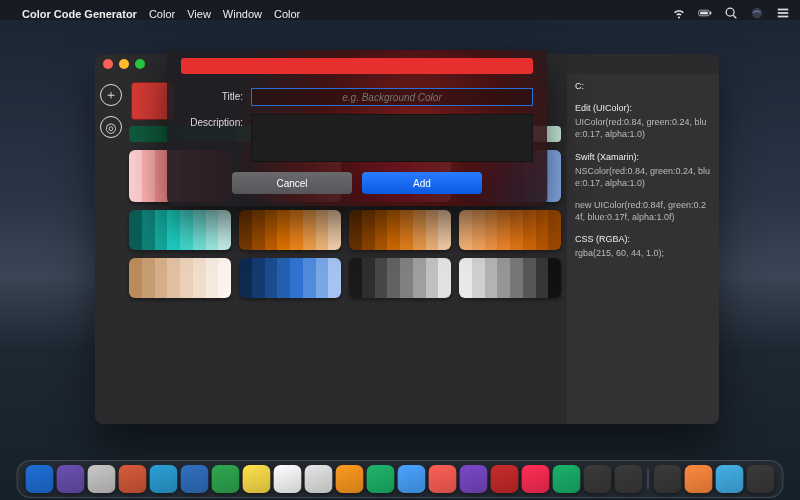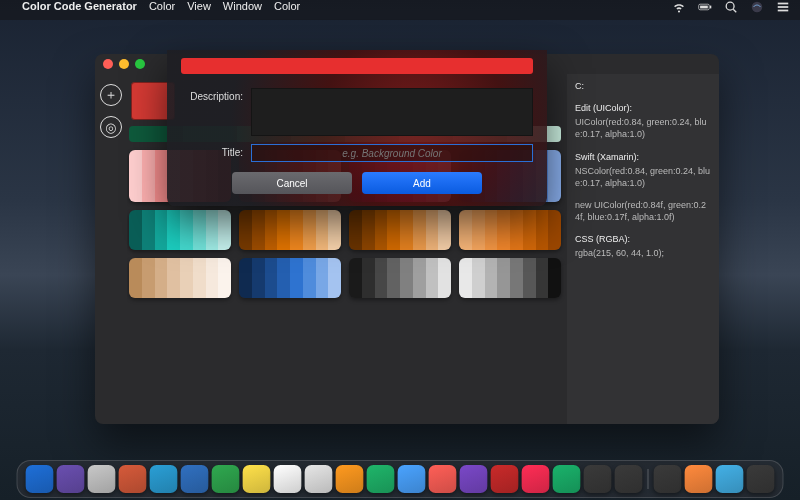--- a/index.html
+++ b/index.html
@@ -1,21 +1,21 @@
 <!DOCTYPE html>
 <html><head>
 <meta charset="utf-8">
 <style>
 * { margin: 0; padding: 0; box-sizing: border-box; font-family: -apple-system, "Helvetica Neue", Arial, sans-serif; }
 
 body { width: 800px; height: 500px; overflow: hidden; position: relative;
   background: linear-gradient(180deg, #1a2332 0%, #2a3545 40%, #3a4555 55%, #1e2833 70%, #162028 100%); }
 
 
-.menubar { height: 20px; background: rgba(20,20,22,.55); display: flex; align-items: flex-start;
+.menubar { height: 20px; background: rgba(20,20,22,.55); display: flex; align-items: flex-end;
   color: #eee; font-size: 11px; padding: 0 10px; justify-content: space-between; }
 .menu-left, .menu-right { display: flex; align-items: center; gap: 12px; }
 .menu-left .app { font-weight: 600; }
 .menu-right span { display: inline-flex; align-items: center; }
 .menu-right svg { width: 14px; height: 14px; fill: #ddd; }
 
 
 .window { position: absolute; left: 95px; top: 54px; width: 624px; height: 370px;
   background: #2b2b2d; border-radius: 8px; box-shadow: 0 20px 40px rgba(0,0,0,.5); }
 .titlebar { height: 20px; display: flex; align-items: center; padding-left: 8px; gap: 6px; }
@@ -292,26 +292,26 @@
         <div class="grp">
           <div class="lbl">CSS (RGBA):</div>
           <div class="val">rgba(215, 60, 44, 1.0);</div>
         </div>
       </div>
   </div>
 
   <div class="sheet">
     <div class="bar"></div>
     <div class="field">
+      <label>Title:</label>
+      <input type="text" placeholder="e.g. Background Color" style="">
+    </div>
+    <div class="field">
       <label>Description:</label>
       <textarea style=""></textarea>
-    </div>
-    <div class="field">
-      <label>Title:</label>
-      <input type="text" placeholder="e.g. Background Color" style="">
     </div>
     <div class="btns">
       <button class="btn-cancel">Cancel</button>
       <button class="btn-add">Add</button>
     </div>
   </div>
 </div>
 
 <div class="dock" id="dock">
     <div class="app-icon" style="background: linear-gradient(160deg, rgb(30, 111, 216) 0%, rgba(0, 0, 0, 0.25) 130%), rgb(30, 111, 216);"></div>

